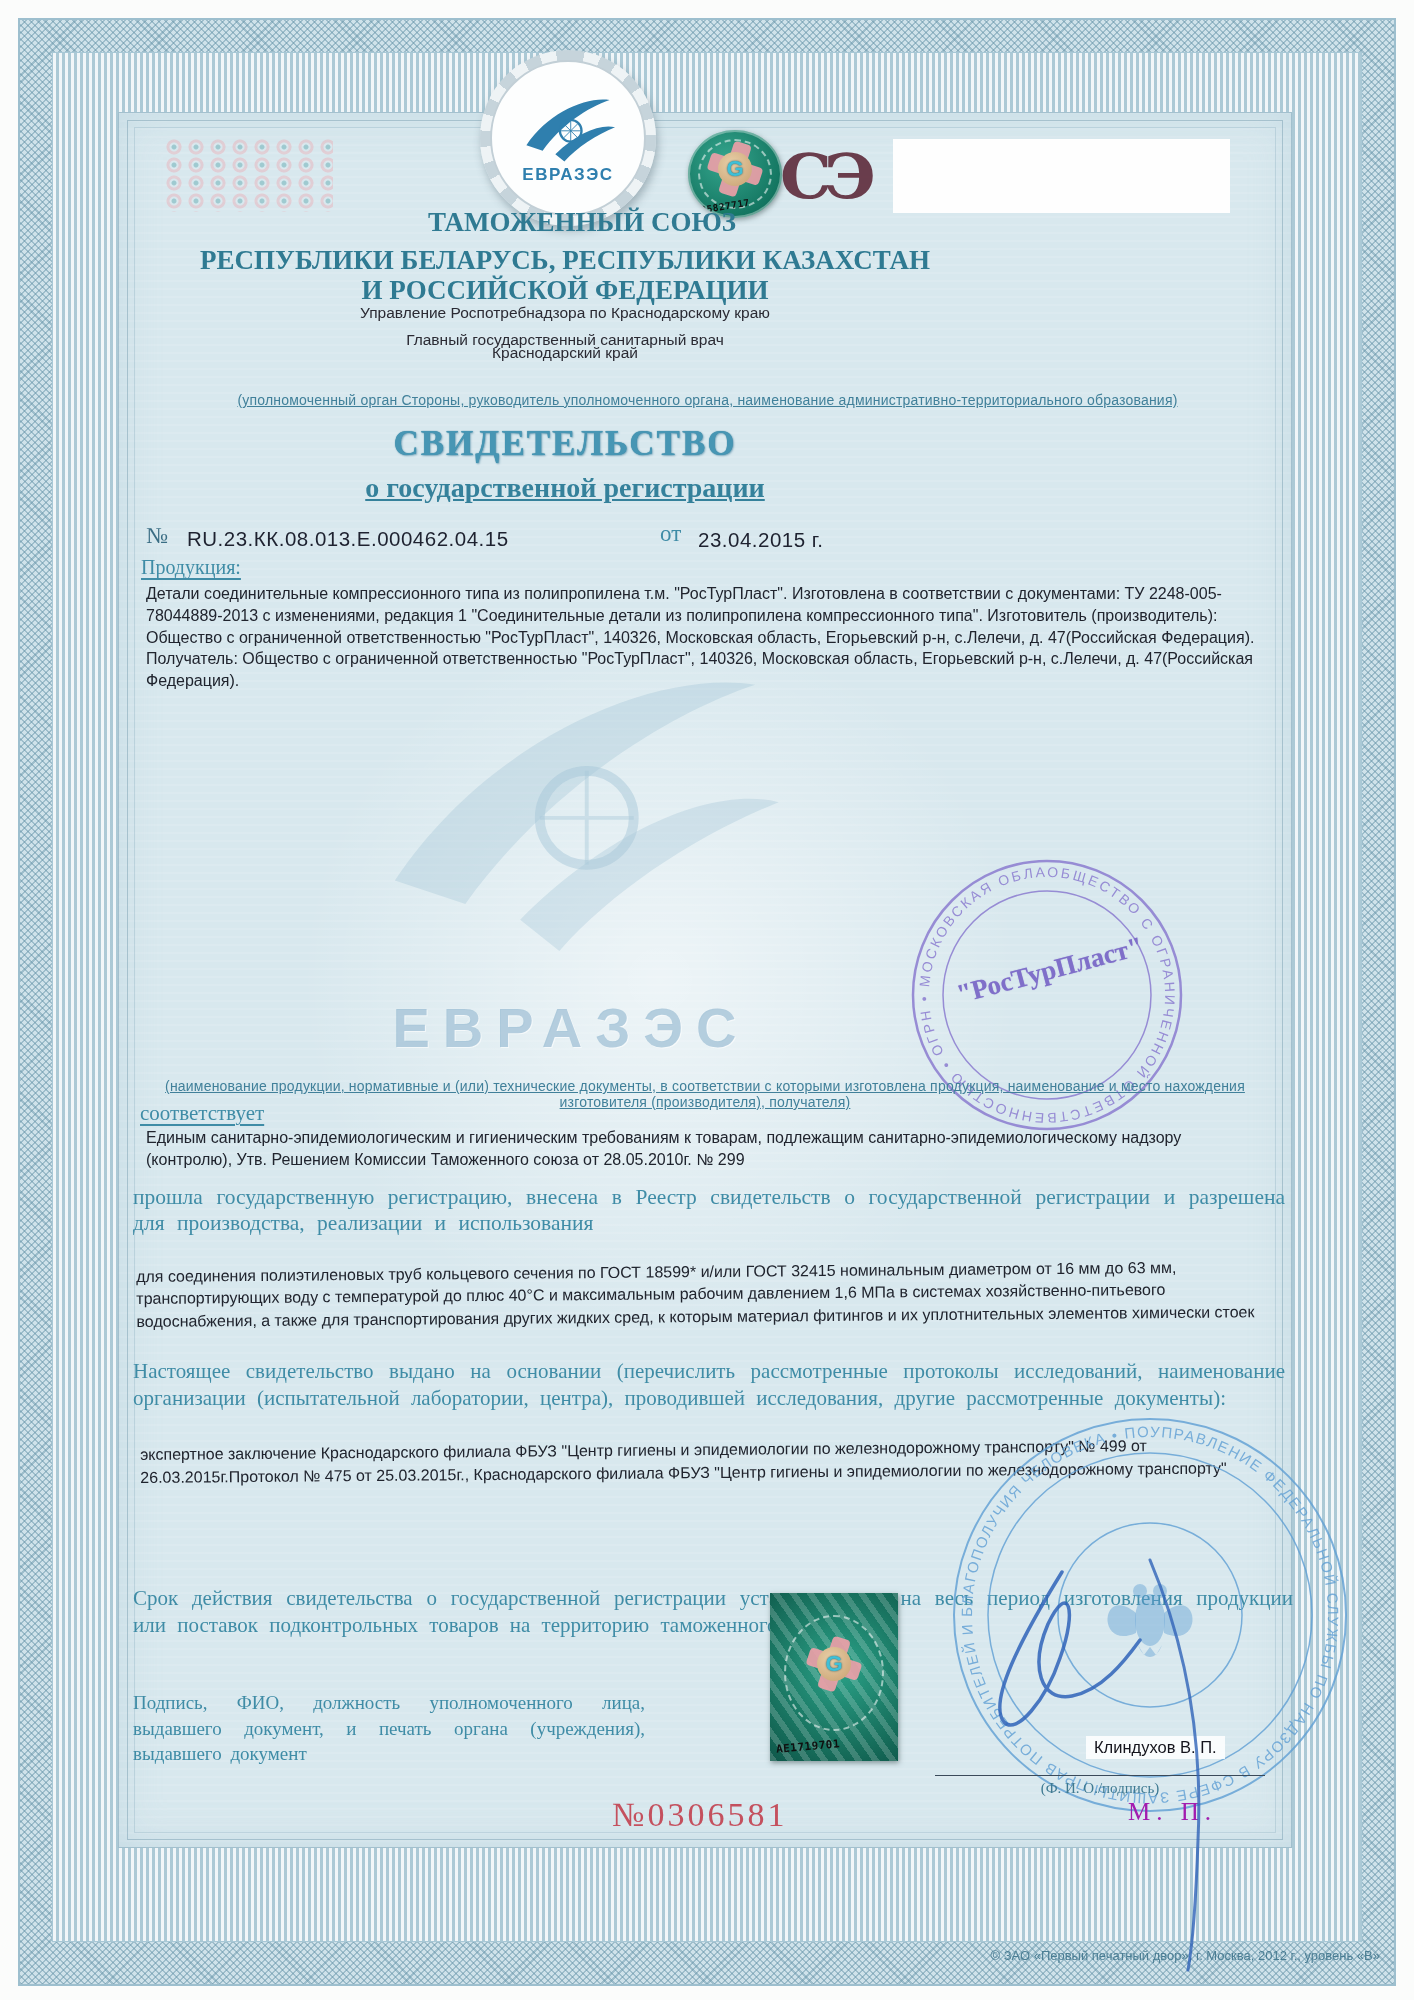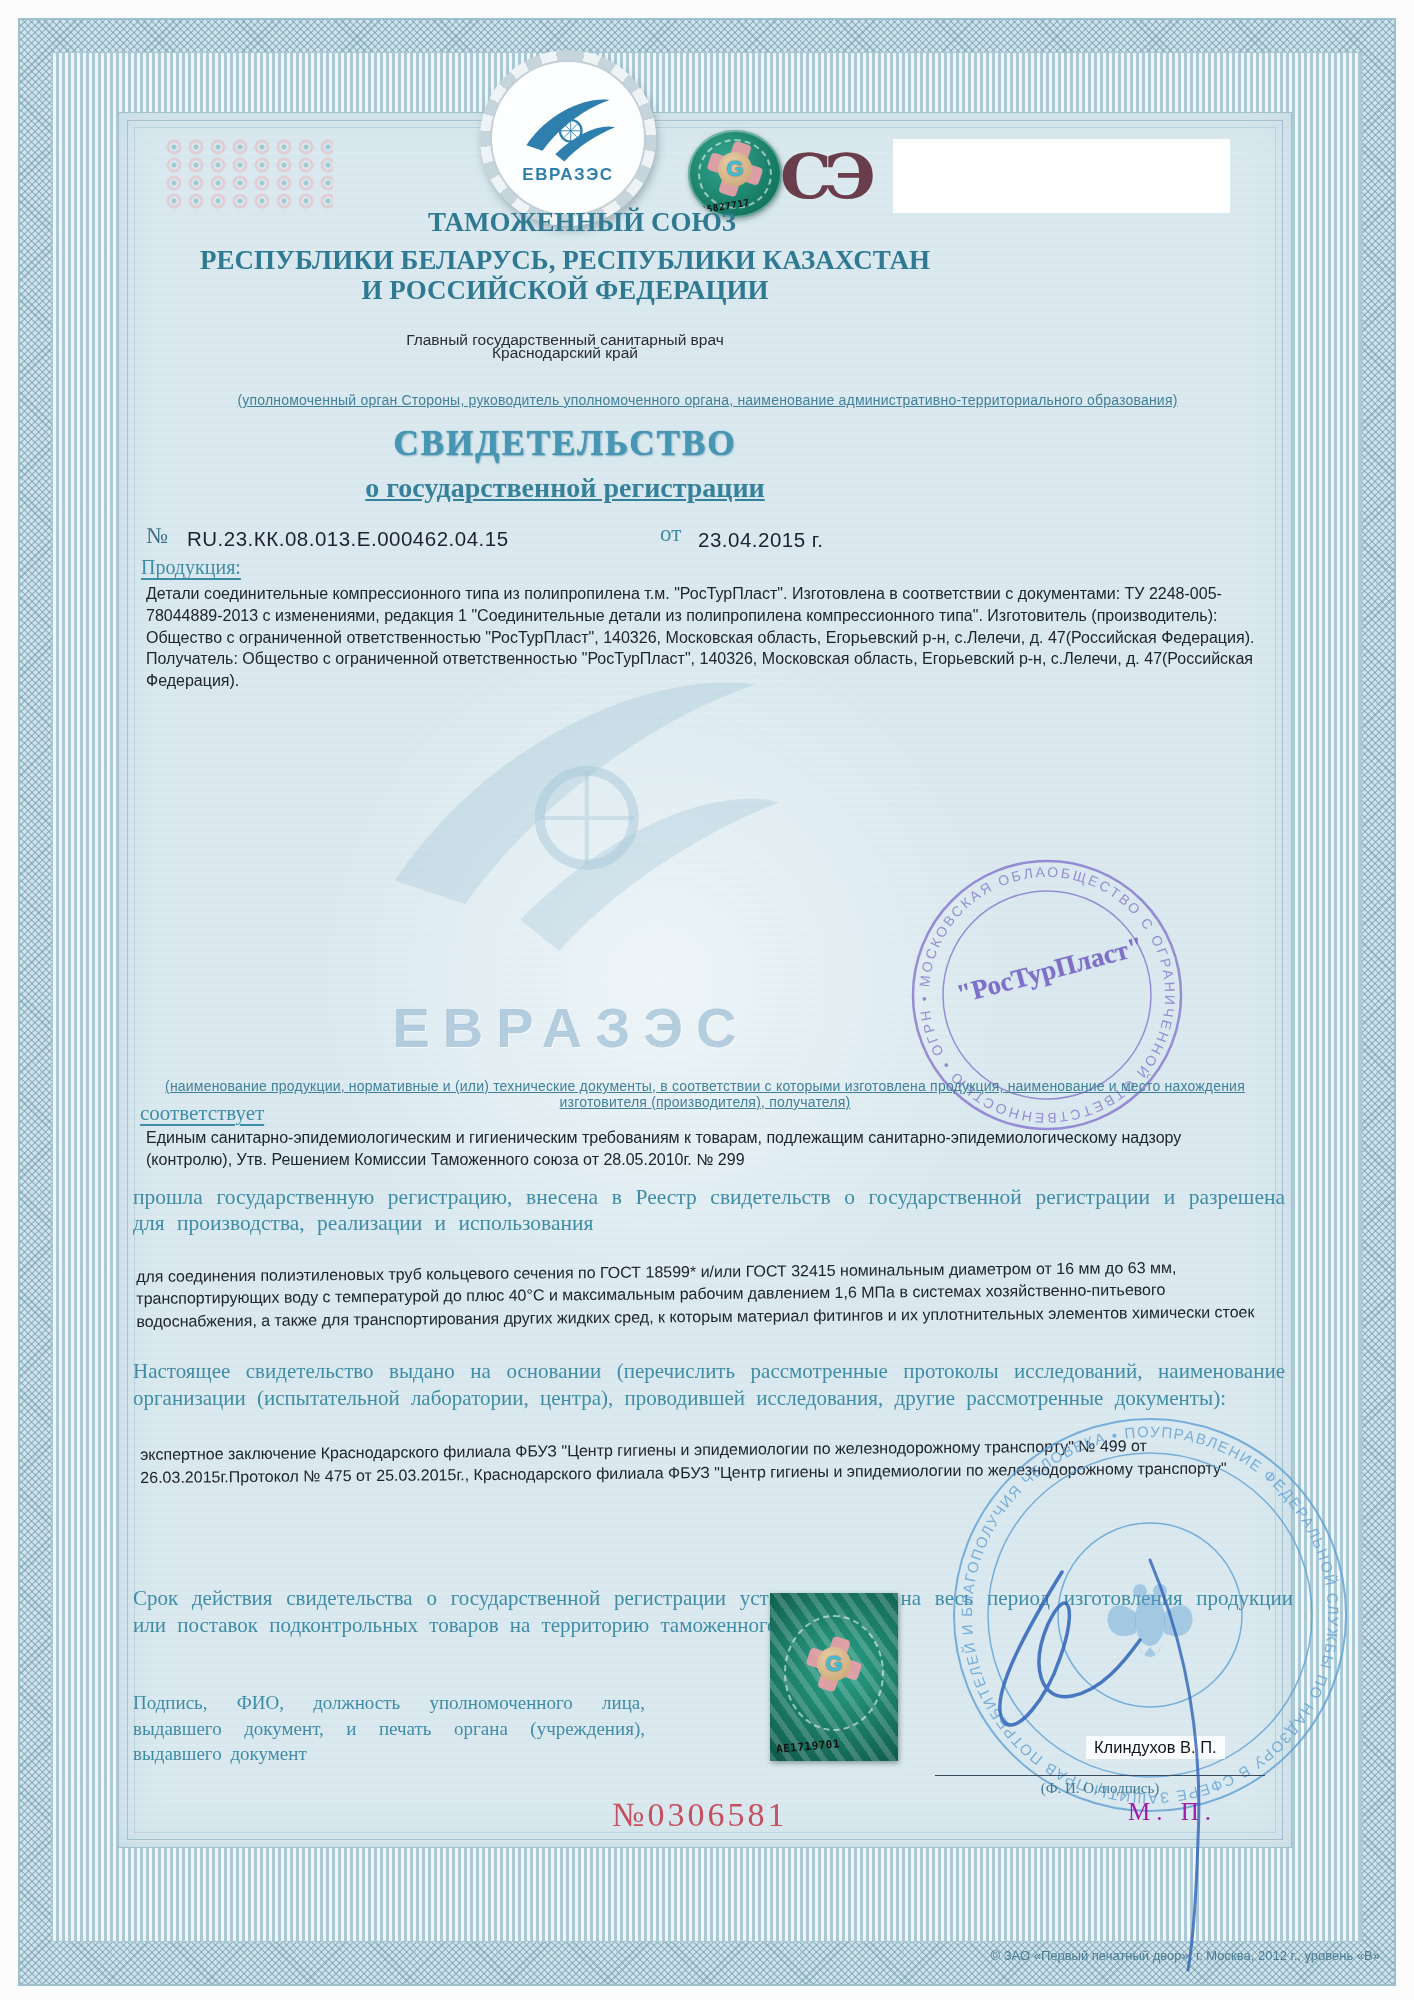--- a/index.html
+++ b/index.html
@@ -141,20 +141,21 @@
     <div class="holo-num">М05827717</div>
   </div>
 
   <div class="se-mark">СЭ</div>
   <div class="whitebox"></div>
 
   <div class="hdr union" style="top:208px;padding-left:17px;">ТАМОЖЕННЫЙ СОЮЗ</div>
   <div class="hdr union" style="top:246px;">РЕСПУБЛИКИ БЕЛАРУСЬ, РЕСПУБЛИКИ КАЗАХСТАН</div>
   <div class="hdr union" style="top:276px;">И РОССИЙСКОЙ ФЕДЕРАЦИИ</div>
 
+  <div class="hdr authority" style="top:303px;">Управление Роспотребнадзора по Краснодарскому краю</div>
   <div class="hdr authority" style="top:330px;">Главный государственный санитарный врач</div>
   <div class="hdr authority" style="top:343px;">Краснодарский край</div>
 
   <div class="small-note" style="left:135px;top:392px;width:1145px;">(уполномоченный орган Стороны, руководитель уполномоченного органа, наименование административно-территориального образования)</div>
 
   <div class="doc-title" style="top:424px;">СВИДЕТЕЛЬСТВО</div>
   <div class="doc-subtitle" style="top:472px;text-decoration:underline;">о государственной регистрации</div>
 
   <div class="num-label" style="left:146px;top:523px;">№</div>
   <div class="num-value" style="left:187px;top:527px;">RU.23.КК.08.013.Е.000462.04.15</div>

